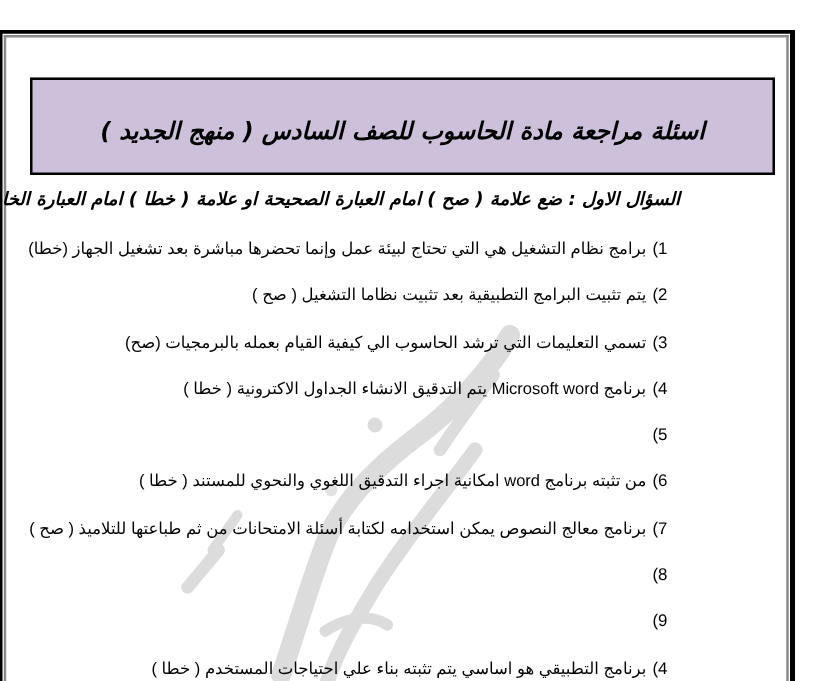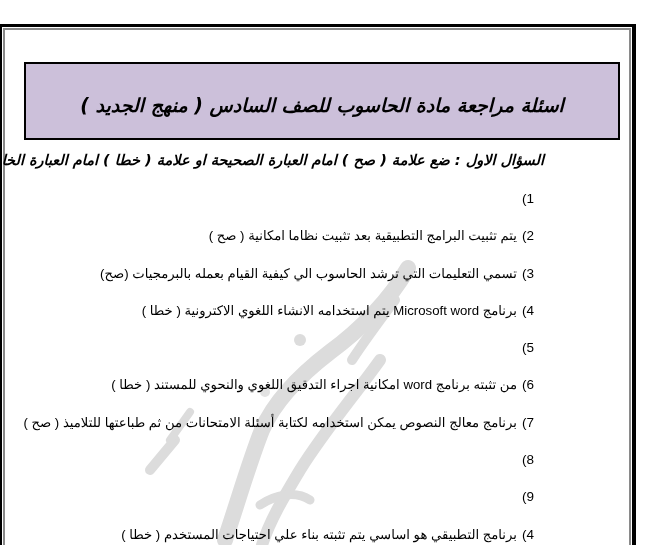--- a/index.html
+++ b/index.html
@@ -135,32 +135,33 @@
 <div class="text-layer">
   <div class="title-box">
     <span class="title-text">اسئلة مراجعة مادة الحاسوب للصف السادس ( منهج الجديد )</span>
   </div>
 
   <div class="question-heading">السؤال الاول : ضع علامة ( صح ) امام العبارة الصحيحة  او علامة ( خطا ) امام العبارة الخاطئة :</div>
 
   <ol class="statements">
     <li class="statement">
       <span class="statement-num">1)</span>
+      <span>برامج نظام التشغيل هي التي تحتاج لبيئة عمل وإنما تحضرها مباشرة بعد تشغيل الجهاز (خطا)</span>
     </li>
     <li class="statement">
       <span class="statement-num">2)</span>
-      <span>يتم تثبيت البرامج التطبيقية بعد تثبيت  نظاما امكانية ( صح )</span>
+      <span>يتم تثبيت البرامج التطبيقية بعد تثبيت  نظاما التشغيل ( صح )</span>
     </li>
     <li class="statement">
       <span class="statement-num">3)</span>
       <span>تسمي التعليمات التي ترشد الحاسوب الي كيفية القيام بعمله بالبرمجيات (صح)</span>
     </li>
     <li class="statement">
       <span class="statement-num">4)</span>
-      <span>برنامج Microsoft word  يتم استخدامه الانشاء اللغوي الاكترونية ( خطا )</span>
+      <span>برنامج Microsoft word  يتم التدقيق الانشاء الجداول الاكترونية ( خطا )</span>
     </li>
     <li class="statement">
       <span class="statement-num">5)</span>
     </li>
     <li class="statement">
       <span class="statement-num">6)</span>
       <span>من تثبته برنامج word امكانية اجراء التدقيق اللغوي والنحوي للمستند ( خطا )</span>
     </li>
     <li class="statement">
       <span class="statement-num">7)</span>

